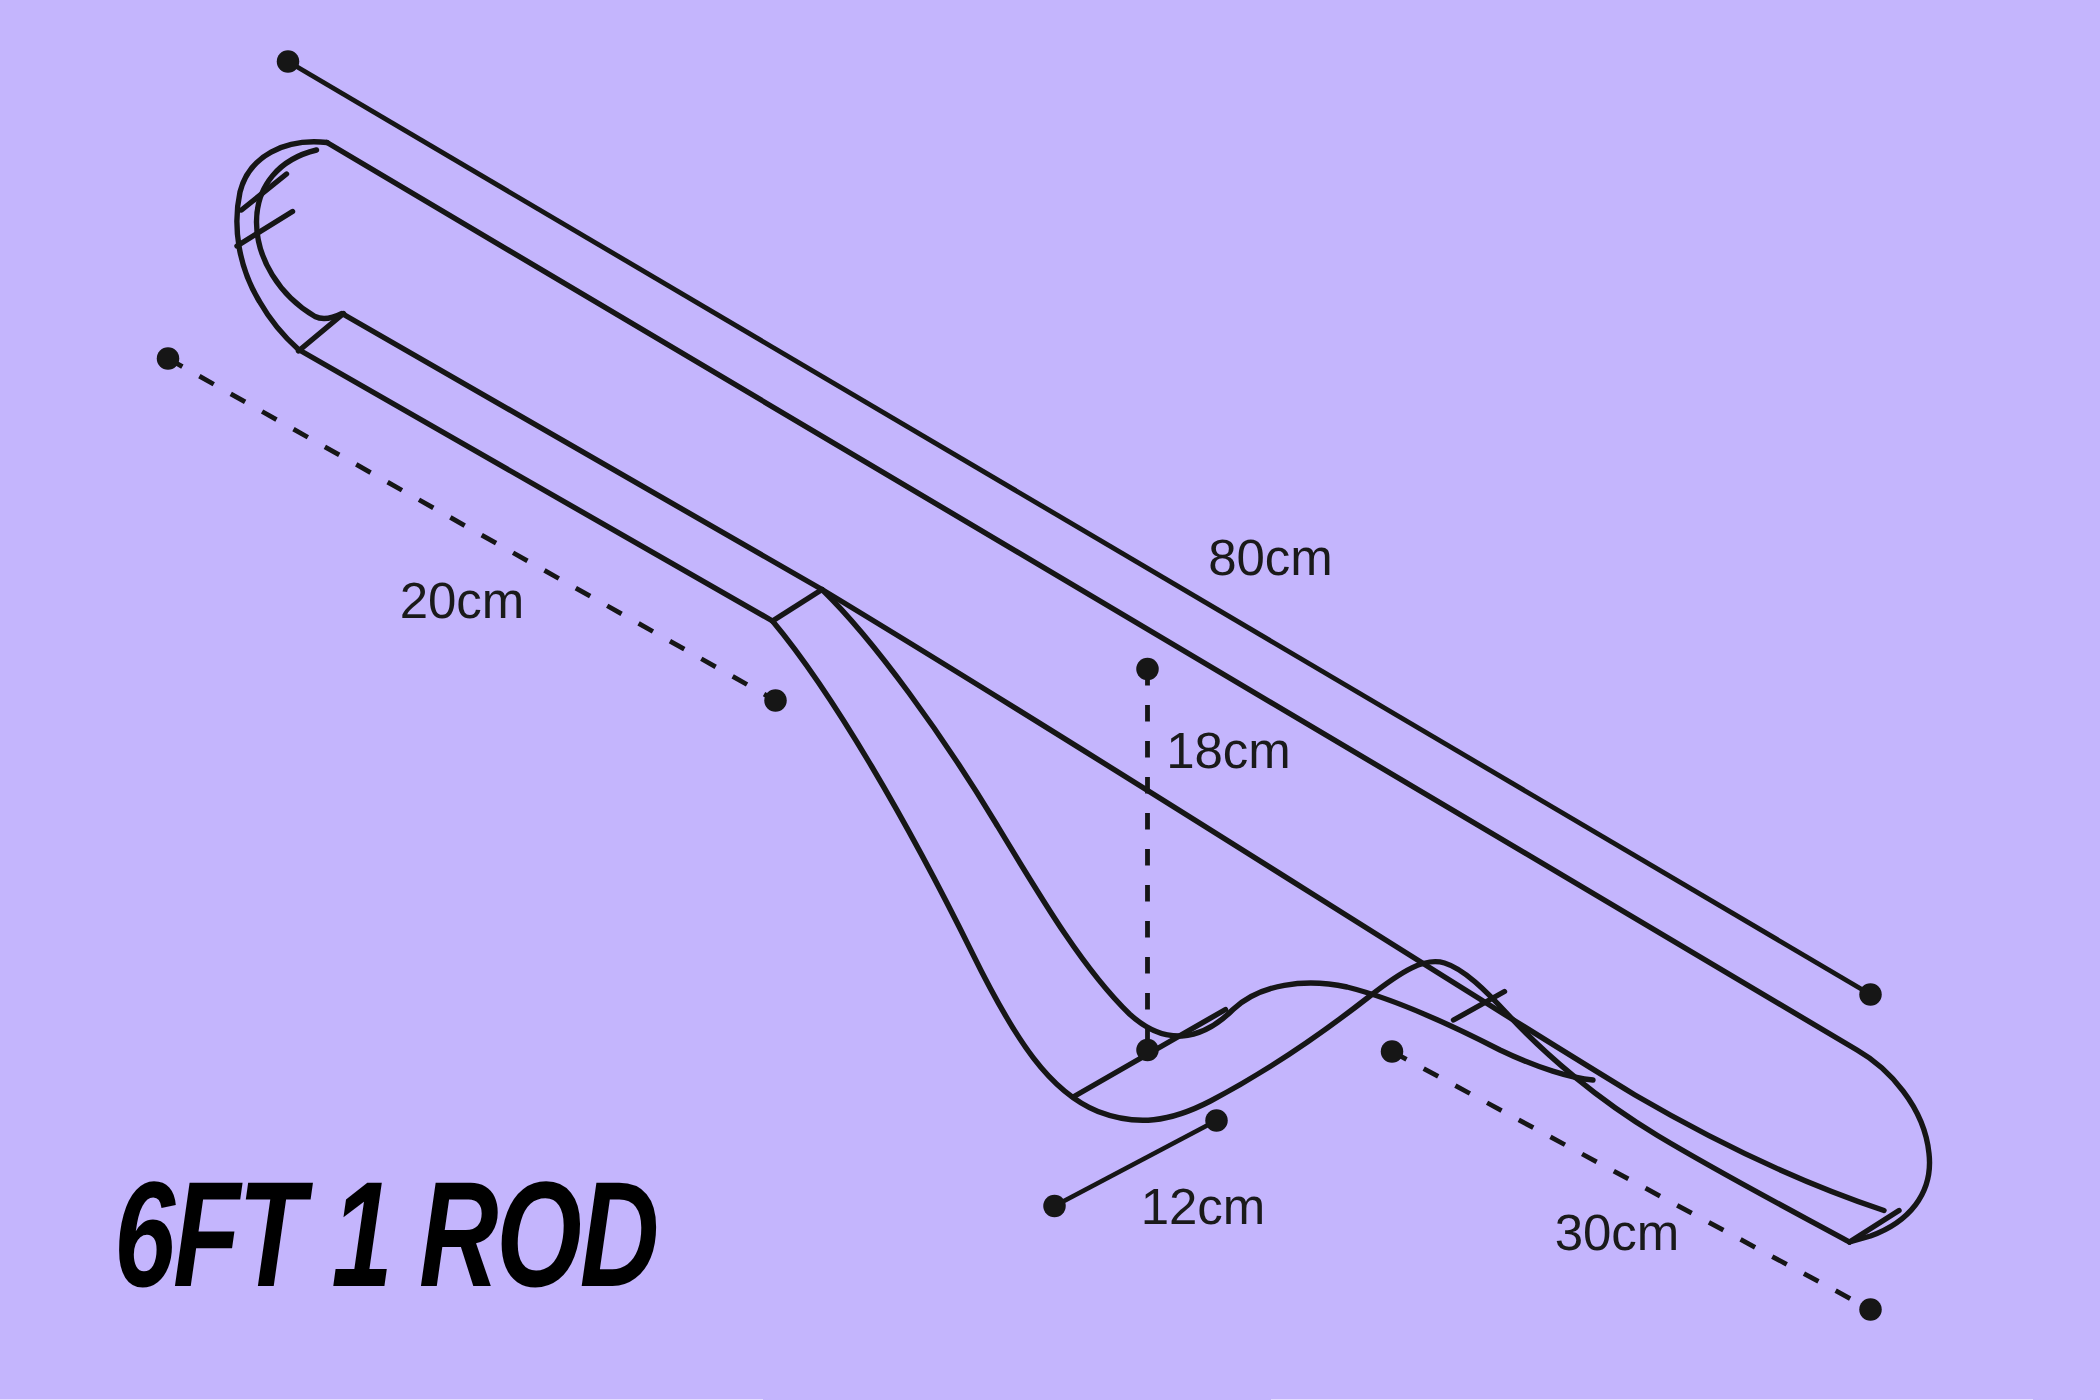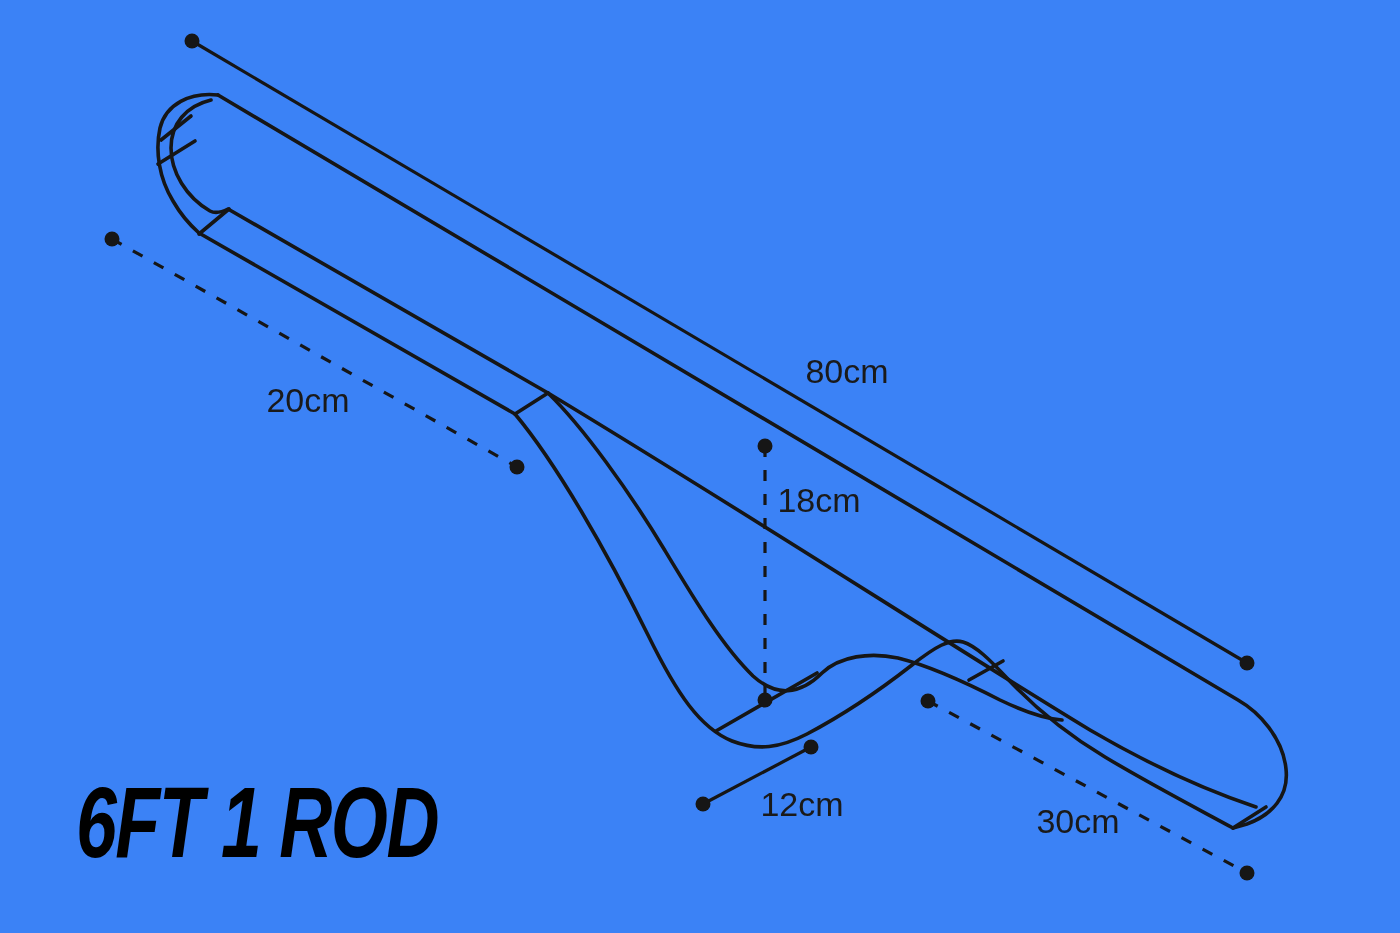--- a/index.html
+++ b/index.html
@@ -8,21 +8,21 @@
     width: 1400px;
     height: 933px;
     background: #ffffff;
     overflow: hidden;
     font-family: "Liberation Sans", sans-serif;
   }
   .stage {
     position: relative;
     width: 1400px;
     height: 933px;
-    background: #3b82f6;
+    background: #c4b5fd;
   }
   svg { display: block; }
 
   .rod-line {
     fill: none;
     stroke: #161616;
     stroke-width: 3.6;
     stroke-linecap: round;
     stroke-linejoin: round;
   }

